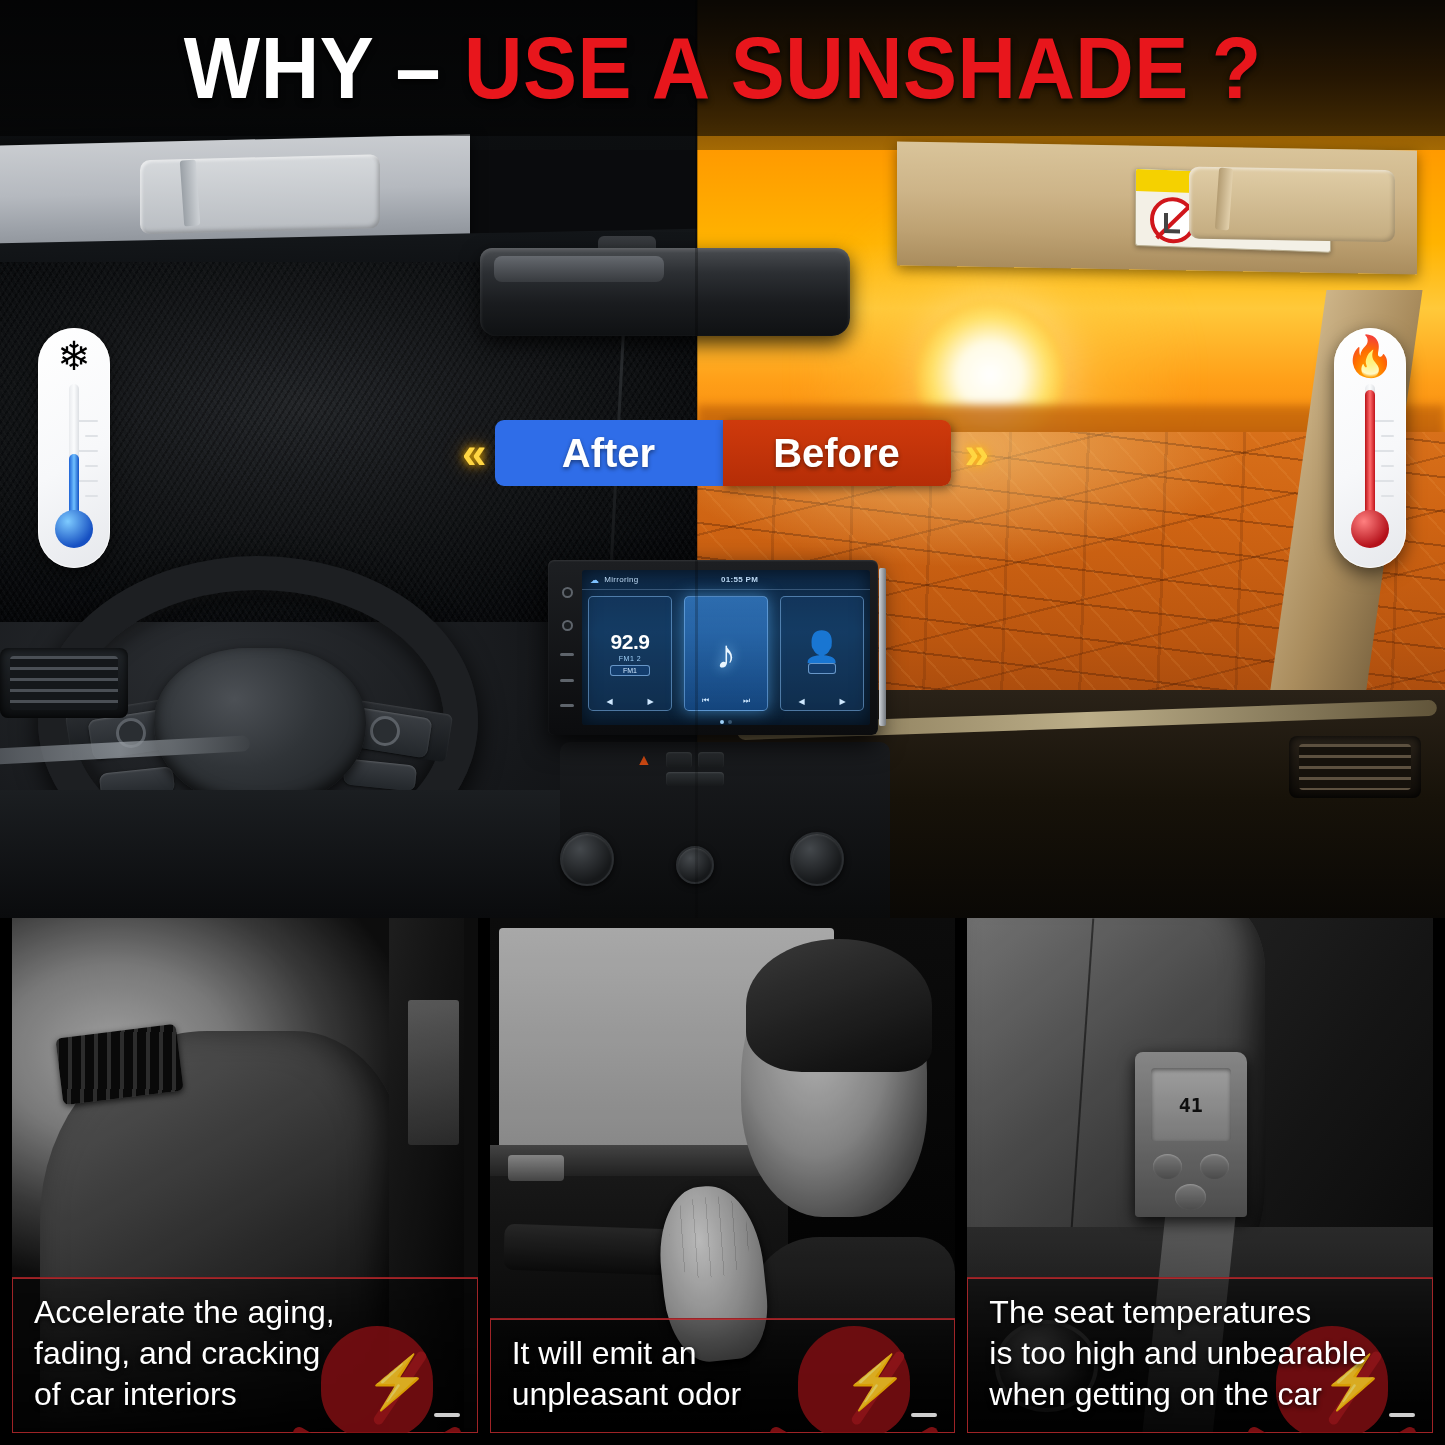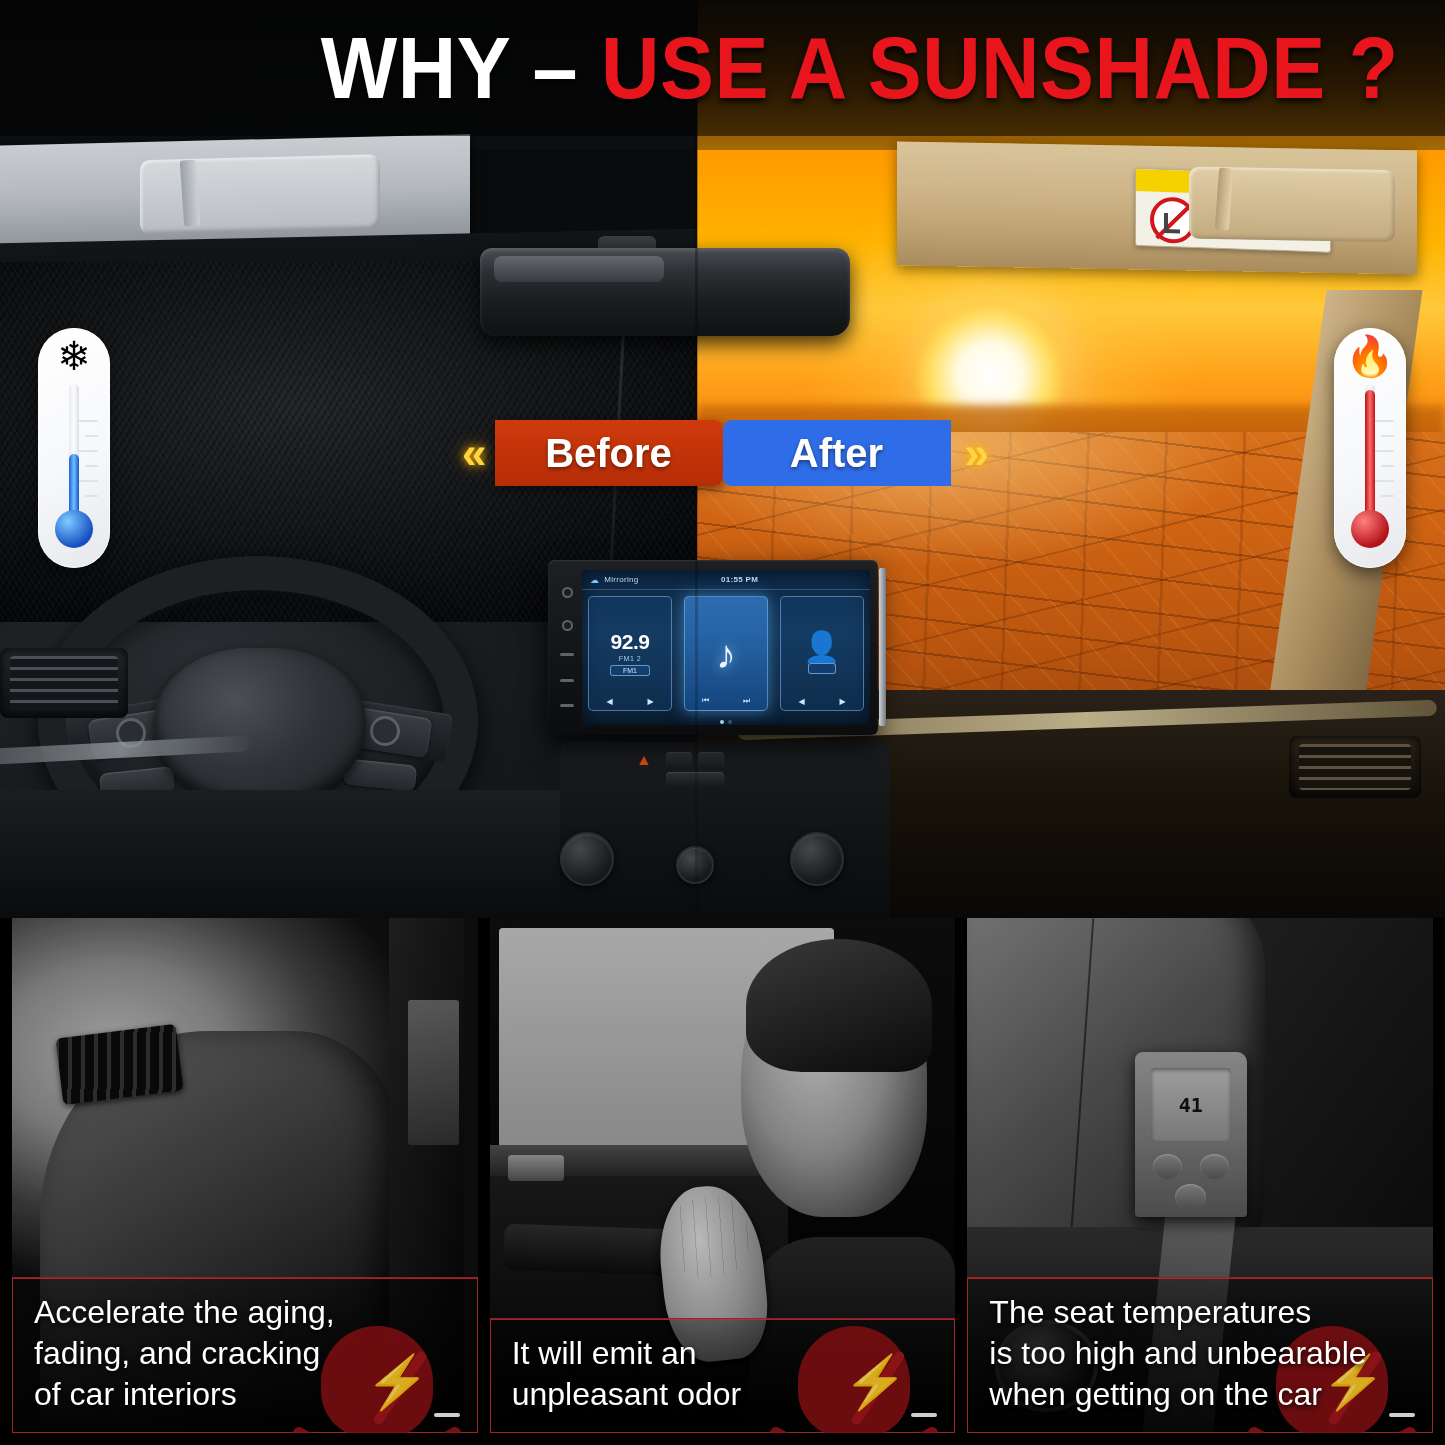--- a/index.html
+++ b/index.html
@@ -383,21 +383,21 @@
 
   
   .seam {
     position:absolute; left:695px; top:0; width:3px; height:918px; z-index:8;
     background:linear-gradient(rgba(0,0,0,.35), rgba(0,0,0,.15));
   }
 
   
   .header {
     position:absolute; left:0; top:0; width:1445px; height:136px; z-index:20;
-    display:flex; align-items:center; justify-content:flex-end;
+    display:flex; align-items:center; justify-content:center;
     background:linear-gradient(rgba(0,0,0,.82), rgba(0,0,0,.55));
   }
   .header-text {
     font-size:88px; line-height:1;
     font-weight:bold;
     letter-spacing:.5px;
     transform:scaleX(.92);
     white-space:nowrap;
     text-shadow:0 3px 7px rgba(0,0,0,.9);
   }
@@ -848,22 +848,22 @@
           <i></i>
           <i></i>
       </div>
       <div class="th-stem"></div>
       <div class="th-fill"></div>
       <div class="th-bulb"></div>
     </div>
 
     <div class="ab-wrap">
       <span class="chev left">«</span>
+      <div class="badge after">After</div>
       <div class="badge before">Before</div>
-      <div class="badge after">After</div>
       <span class="chev right">»</span>
     </div>
   </div>
 
   <div class="header">
     <div class="header-text"><span class="t-white">WHY </span><span class="t-white">– </span><span class="t-red">USE A SUNSHADE ?</span></div>
   </div>
 
 
   <div class="panels">

